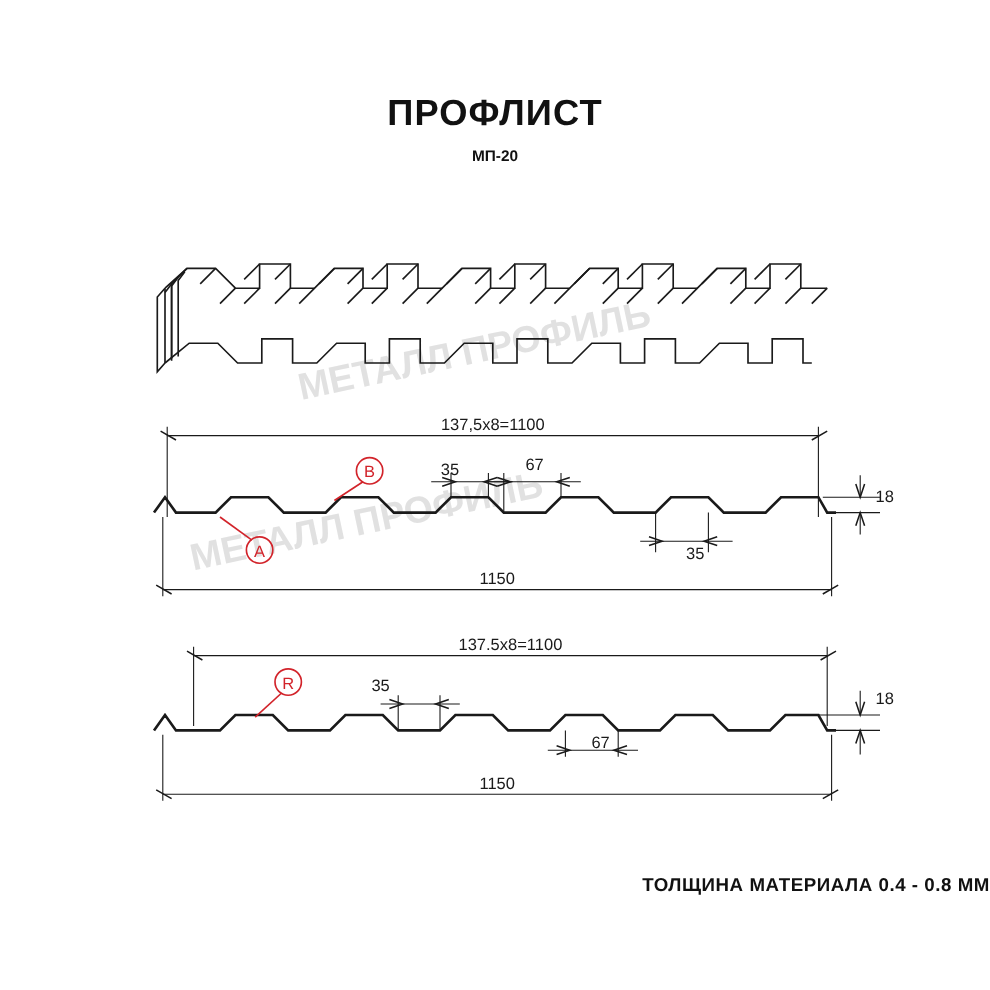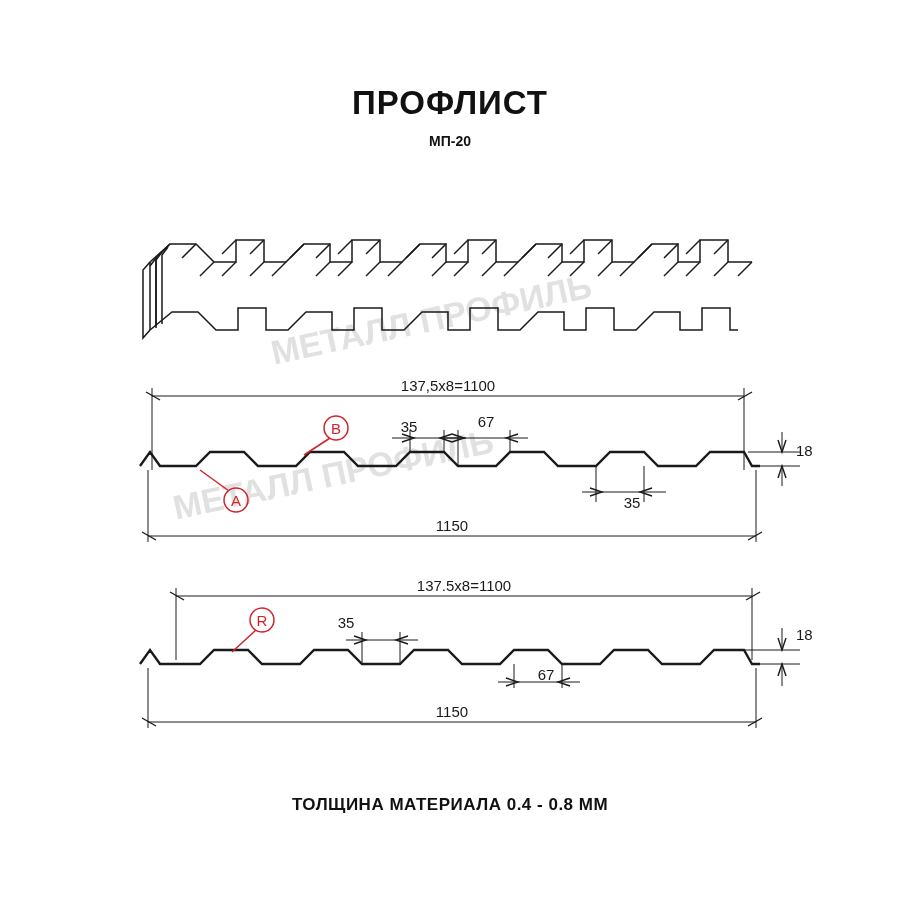--- a/index.html
+++ b/index.html
@@ -39,21 +39,21 @@
     text-align: center;
     font-size: 14px;
     font-weight: bold;
     color: #111;
   }
   .footer {
     position: absolute;
     top: 795px;
     left: 0;
     width: 900px;
-    text-align: center;
+    text-align: right;
     font-size: 17px;
     font-weight: bold;
     letter-spacing: 0.5px;
     color: #111;
   }
   svg.draw {
     position: absolute;
     left: 0;
     top: 0;
     width: 900px;

